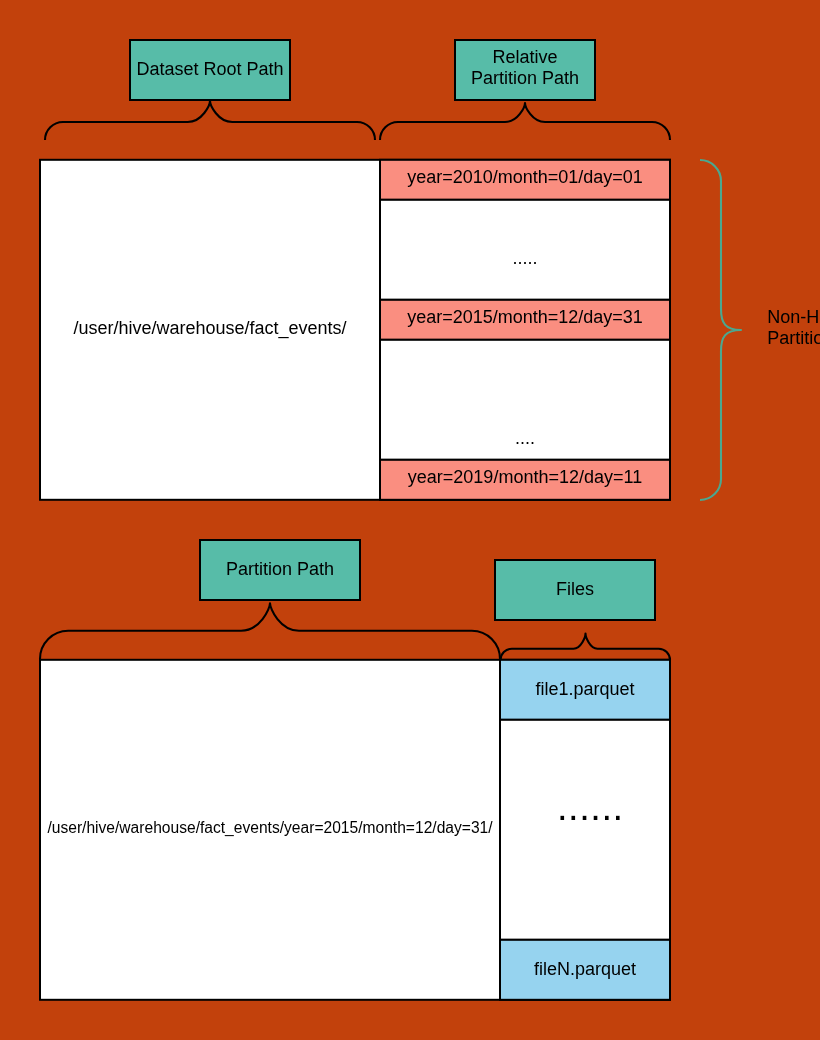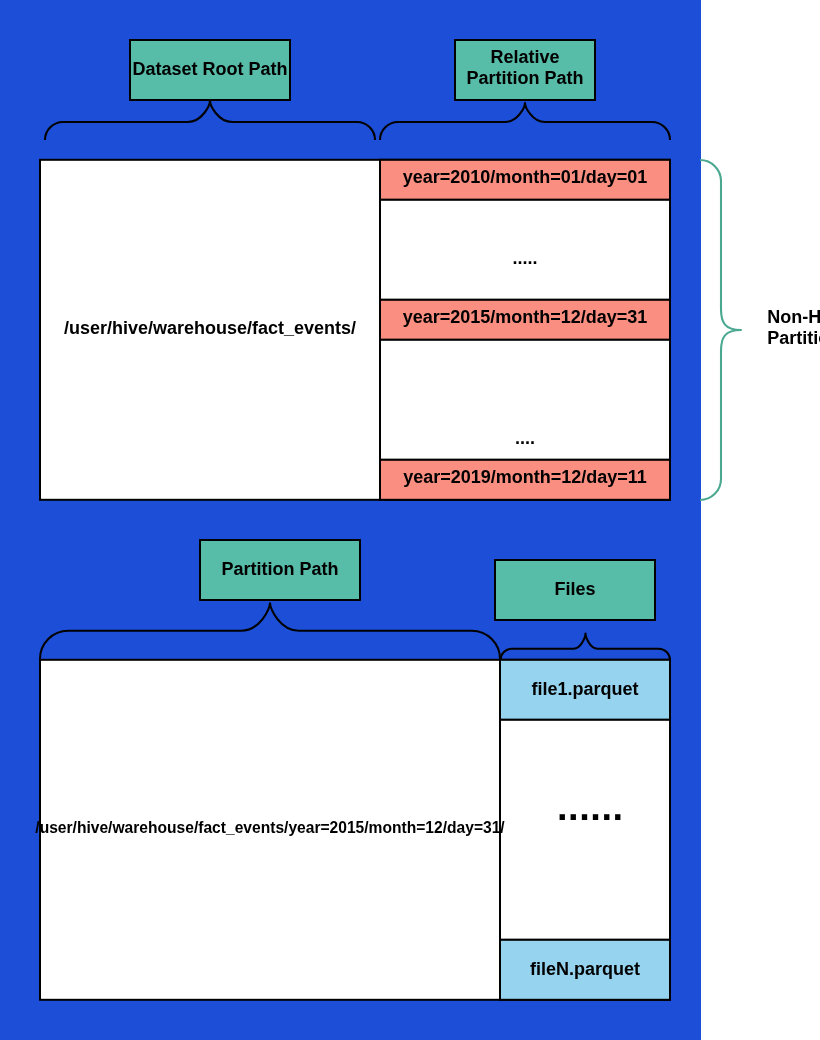--- a/index.html
+++ b/index.html
@@ -1,20 +1,20 @@
 <!DOCTYPE html>
 <html><head>
 <meta charset="utf-8">
 <title>Dataset Partition Path Diagram</title>
 <style>
   html,body{margin:0;padding:0;background:#ffffff;}
   body{width:820px;height:1040px;overflow:hidden;
        font-family:"Liberation Sans",sans-serif;
        -webkit-font-smoothing:antialiased;}
-  #stage{position:relative;width:701px;height:1040px;background:#1d4ed8;font-weight:bold;}
+  #stage{position:relative;width:820px;height:1040px;background:#c2410c;}
   svg{display:block;shape-rendering:geometricPrecision;transform:translateZ(0);}
   .brace{fill:none;stroke:#000000;stroke-width:2.1;stroke-linecap:butt;stroke-linejoin:round;}
   .tealbrace{fill:none;stroke:#4AA890;stroke-width:2.1;stroke-linecap:butt;stroke-linejoin:round;}
   text{font-family:"Liberation Sans",sans-serif;fill:#000000;
        dominant-baseline:alphabetic;}
   .t18{font-size:18px;}
   .t155{font-size:15.6px;}
   .tdots{font-size:18px;letter-spacing:0px;}
   .tdotsbig{font-size:38px;letter-spacing:-5px;}
   .ctr{text-anchor:middle;}

